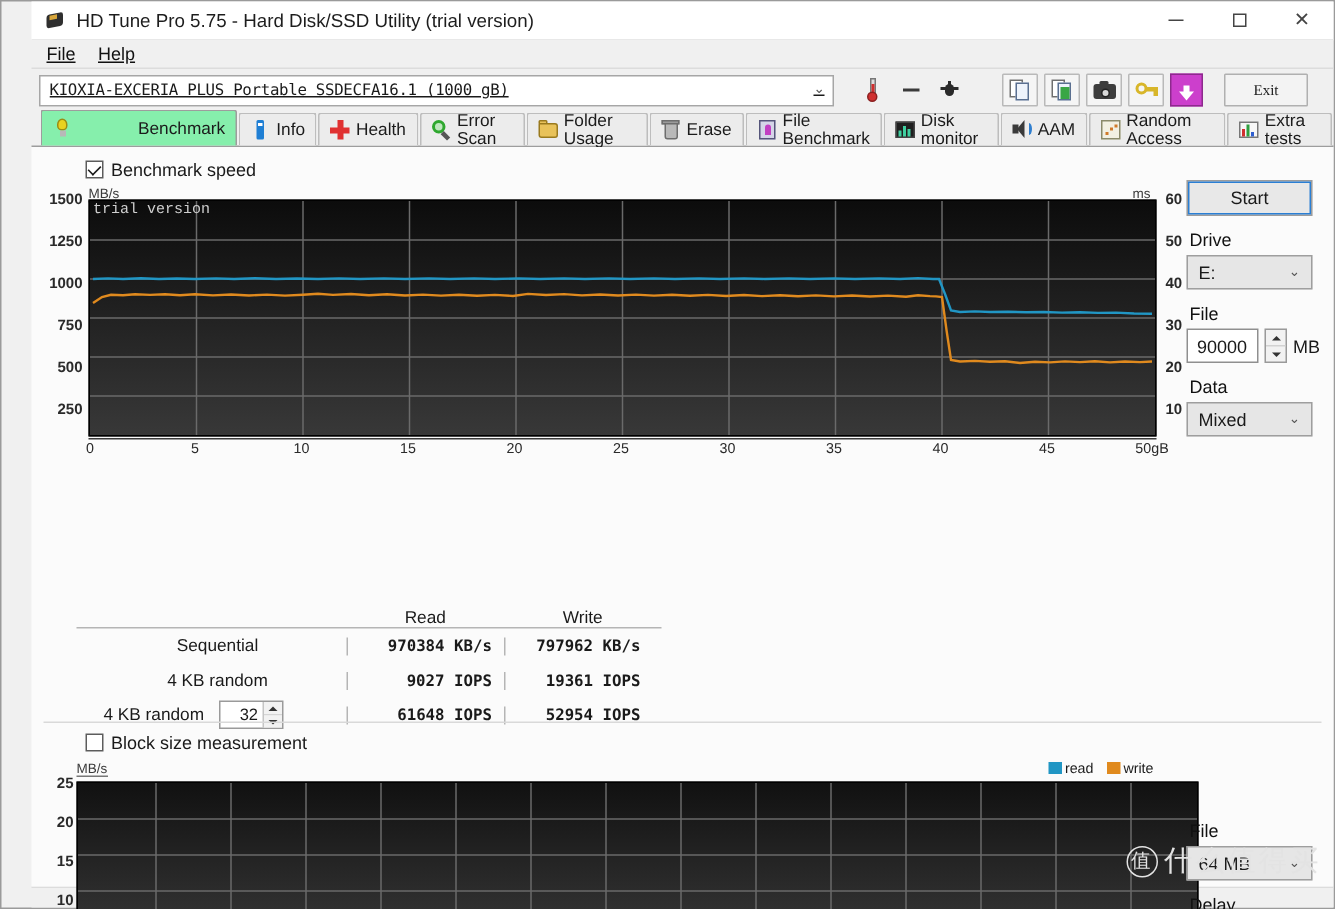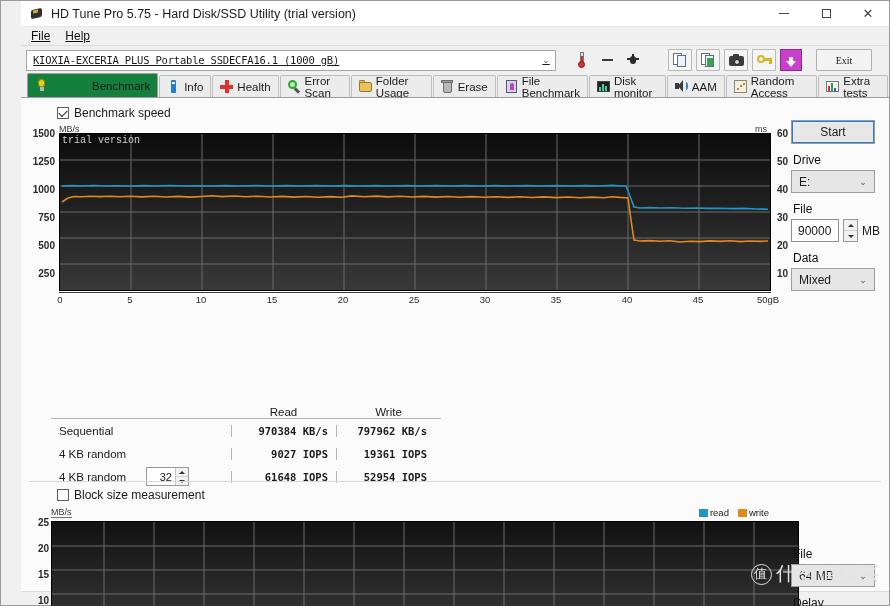--- a/index.html
+++ b/index.html
@@ -123,21 +123,21 @@
     height:24px; background:#f0f0f0; display:flex; align-items:flex-end;
     padding-left:6px; border-bottom:1px solid #9d9d9d; flex:none;
   }
   .tab {
     height:22px; display:flex; align-items:center; gap:4px;
     padding:0 7px; font-size:11.5px;
     border:1px solid #bdbdbd; border-bottom:none;
     background:#ececec; margin-right:1px; color:#1b1b1b;
     position:relative; border-radius:2px 2px 0 0;
   }
-  .tab.active { background:#15803d; height:24px; border-color:#9d9d9d; z-index:2;gap:44px; }
+  .tab.active { background:#86efac; height:24px; border-color:#9d9d9d; z-index:2;gap:44px; }
   .tabico { width:13px; height:13px; position:relative; flex:none; }
 
   .ico-bulb .g1{position:absolute;left:3px;top:0;width:7px;height:8px;border-radius:50% 50% 40% 40%;background:#e8d21f;border:1px solid #9c8c12;}
   .ico-bulb .g2{position:absolute;left:4.5px;top:8px;width:4px;height:4px;background:#b8b8b8;}
   .ico-info .b{position:absolute;left:4px;top:0;width:5px;height:13px;background:#1f7fd4;border-radius:1px;}
   .ico-info .d{position:absolute;left:5px;top:2px;width:3px;height:2px;background:#fff;}
   .ico-cross .v{position:absolute;left:4.5px;top:0;width:4px;height:13px;background:#e03131;}
   .ico-cross .h{position:absolute;left:0;top:4.5px;width:13px;height:4px;background:#e03131;}
   .ico-mag .c{position:absolute;left:0;top:0;width:9px;height:9px;border-radius:50%;border:2px solid #2fa82f;background:#bfe7bf;}
   .ico-mag .t{position:absolute;left:7px;top:7px;width:6px;height:2.5px;background:#555;transform:rotate(45deg);transform-origin:left;}
@@ -180,21 +180,21 @@
     position:absolute; background:#1b1b1b; border:1px solid #000;
   }
   .trial-tag {
     position:absolute; left:2px; top:1px; font-size:10px; color:#cfcfcf; z-index:5;
   }
 
   
   .results { position:absolute; left:30px; top:302px; width:390px; font-size:11.5px;}
   .results .hdr { display:flex; border-bottom:1px solid #b5b5b5; height:19px; align-items:flex-end;}
   .results .row { display:flex; height:23px; align-items:center; }
-  .c-label { width:180px; padding-left:8px; }
+  .c-label { width:180px; padding-left:8px;text-align:center; }
   .c-read  { width:105px; text-align:right; padding-right:8px; border-left:1px solid #b5b5b5; font-family:"DejaVu Sans Mono", monospace; font-size:10.5px; font-weight:bold;}
   .c-write { width:105px; text-align:right; padding-right:14px; border-left:1px solid #b5b5b5; font-family:"DejaVu Sans Mono", monospace; font-size:10.5px; font-weight:bold;}
   .results .hdr .c-read, .results .hdr .c-write { font-family:"Liberation Sans",sans-serif; font-weight:normal; text-align:center; padding:0; font-size:11.5px; border-left:none;}
 
   .spin {
     display:inline-flex; height:19px; border:1px solid #9a9a9a; background:#fff; align-items:stretch;
   }
   .spin .v { width:28px; padding:0 3px; display:flex; align-items:center; justify-content:flex-end; font-size:11px;}
   .spin .btns { width:13px; display:flex; flex-direction:column; border-left:1px solid #c5c5c5;}
   .spin .btns div { flex:1; display:flex; align-items:center; justify-content:center; background:#f2f2f2;}

